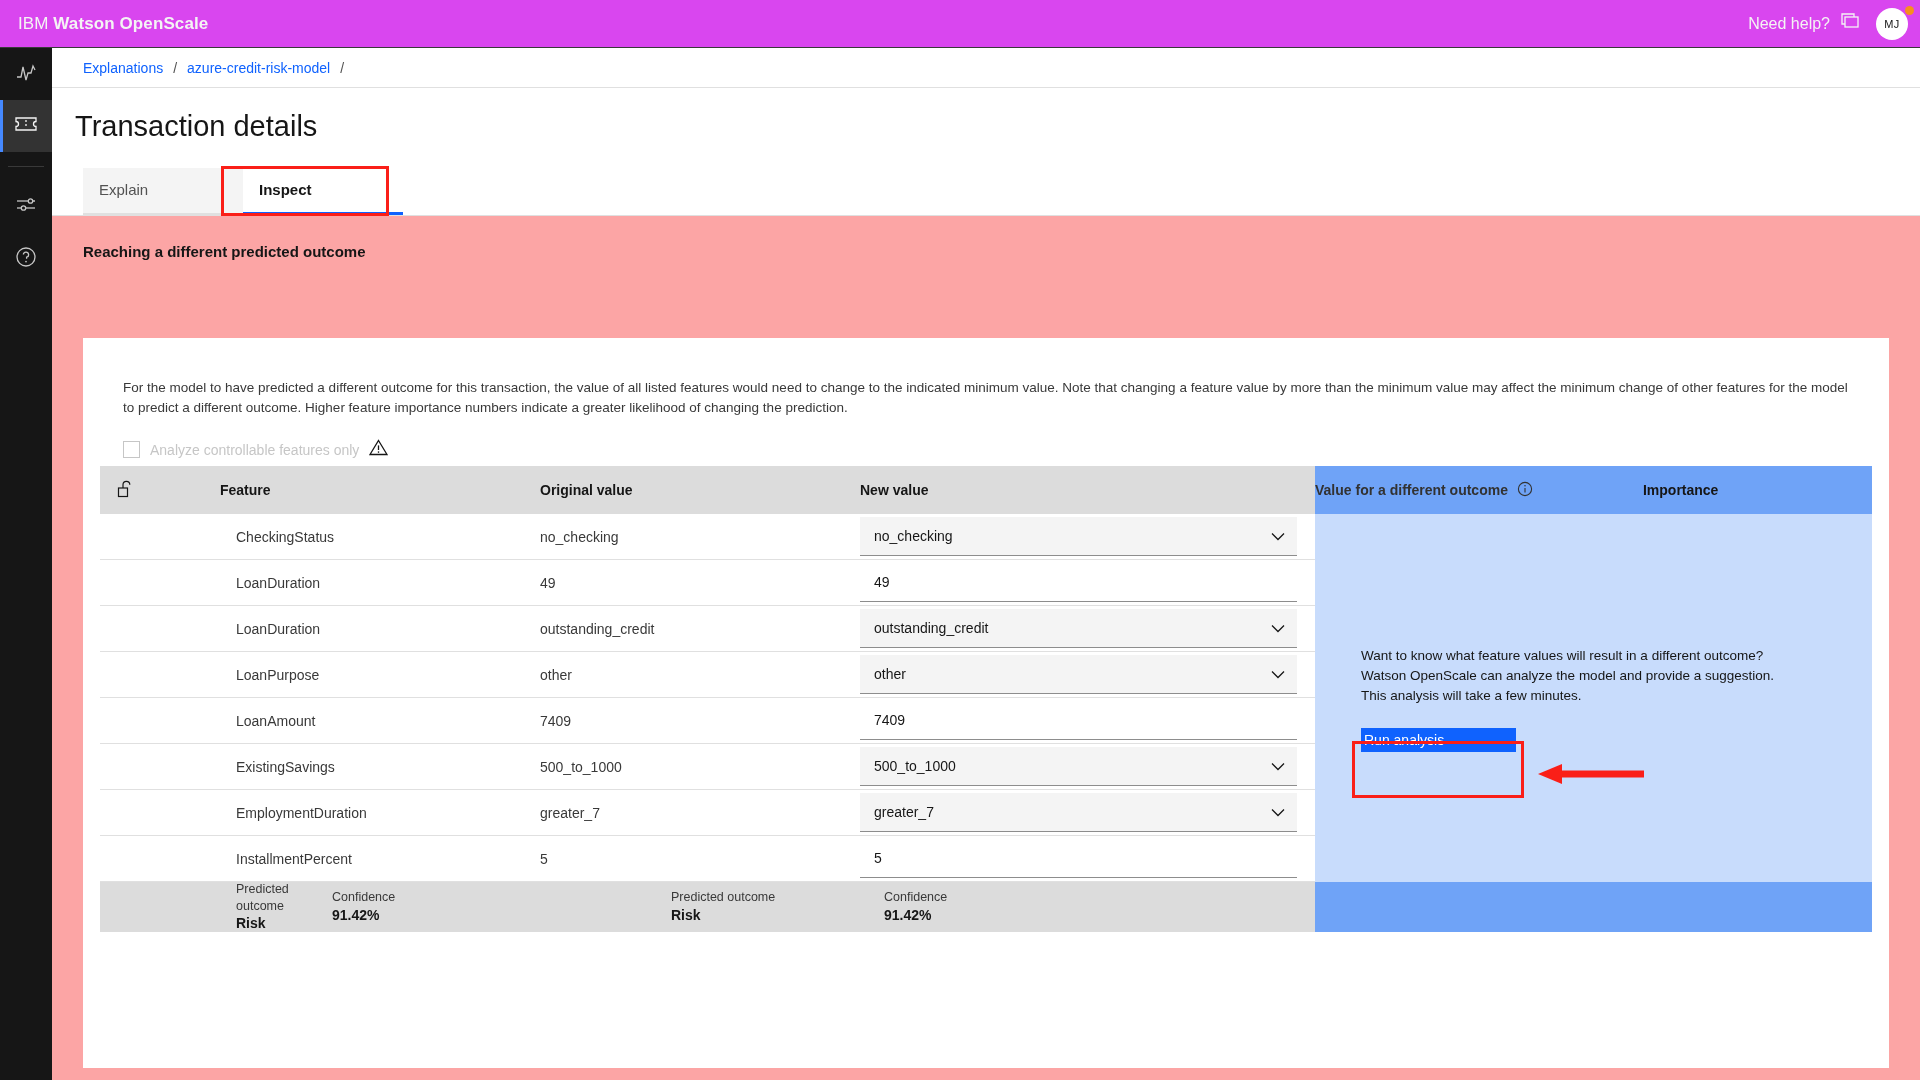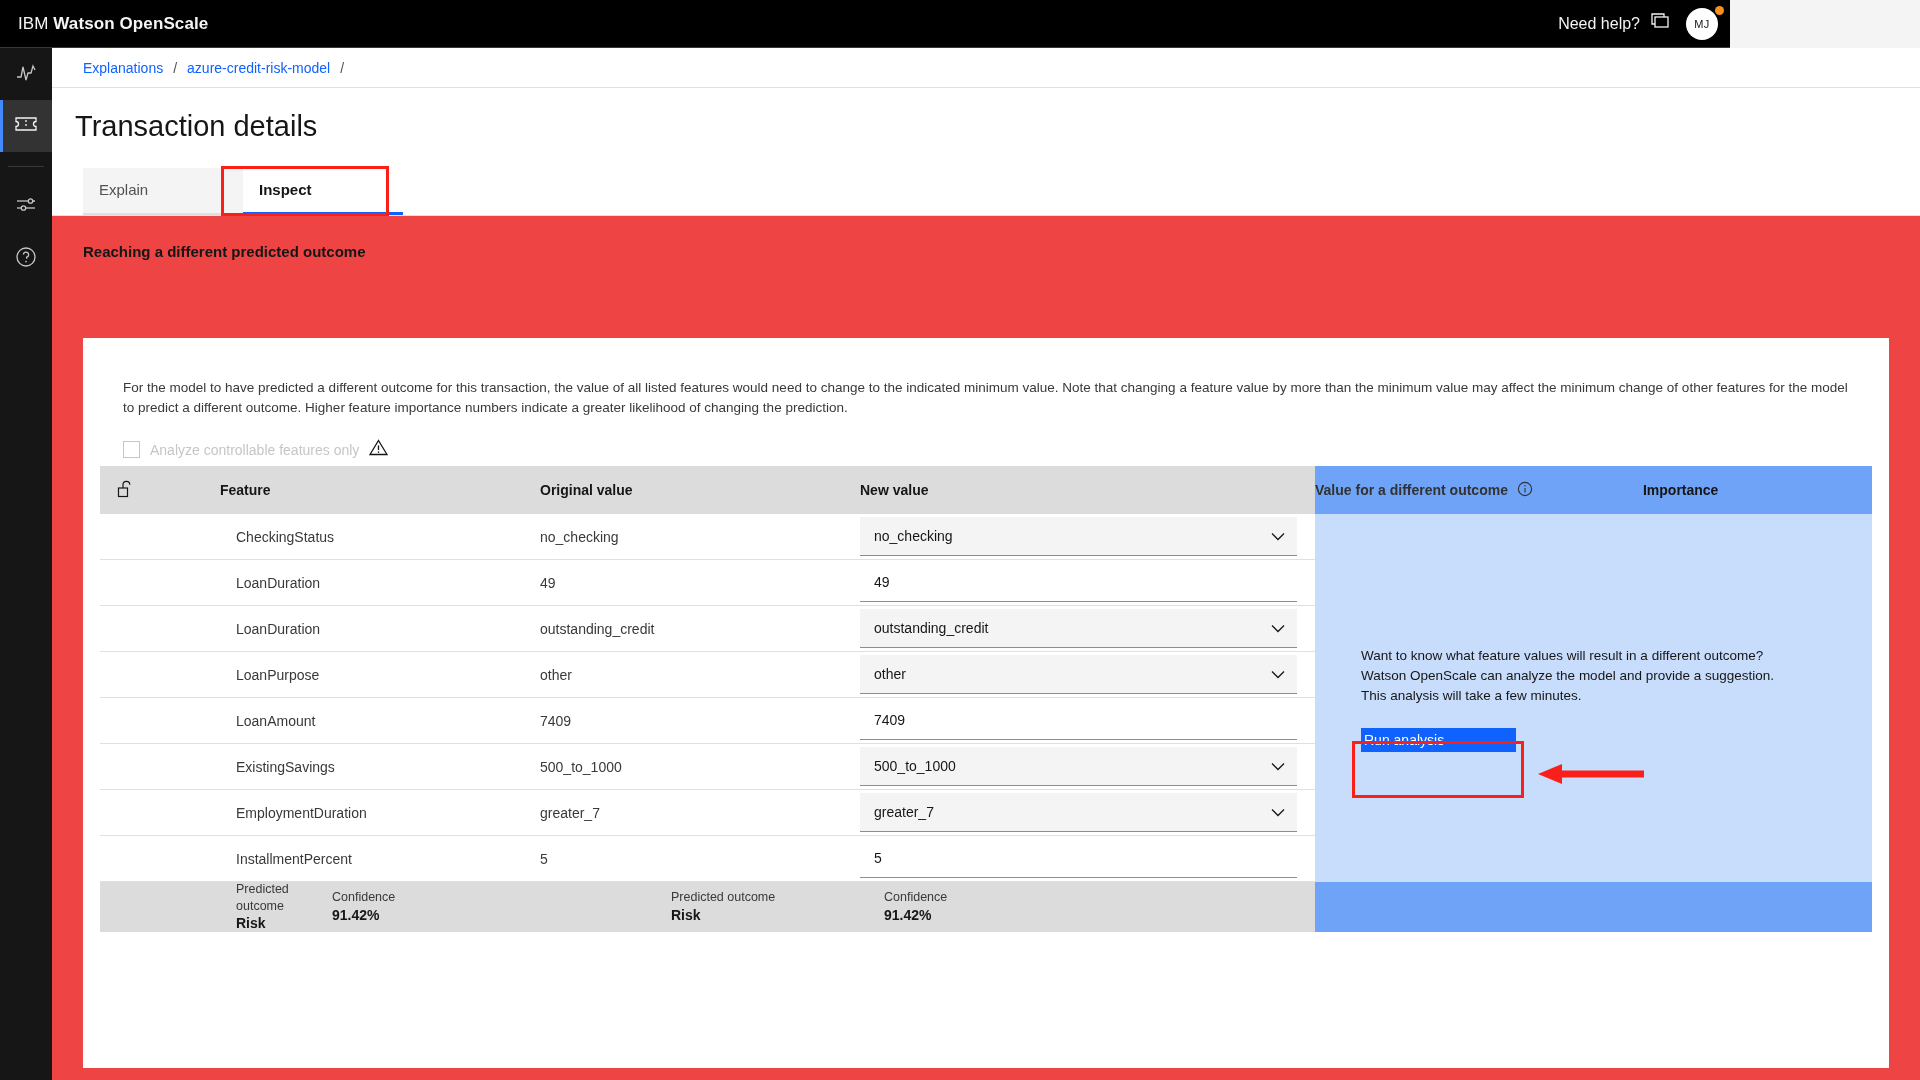--- a/index.html
+++ b/index.html
@@ -7,22 +7,22 @@
     width: 1920px; height: 1080px;
     font-family: "Liberation Sans", sans-serif;
     background: #f4f4f4;
     overflow: hidden;
     -webkit-font-smoothing: antialiased;
   }
 
   
   .topbar {
     position: absolute; top: 0; left: 0;
-    width: 1730px; height: 48px;
-    background: #000000;
+    width: 1920px; height: 48px;
+    background: #d946ef;
     display: flex; align-items: center;
     border-bottom: 1px solid #393939;
   }
   .brand {
     color: #f4f4f4; font-size: 17px; padding-left: 18px;
     letter-spacing: .1px; white-space: nowrap;
   }
   .brand .ibm { font-weight: 400; }
   .brand .prod { font-weight: 700; }
   .topbar-right {
@@ -61,21 +61,21 @@
     content: ""; position: absolute; left: 0; top: 0;
     width: 3px; height: 52px; background: #4589ff;
   }
   .rail-sep {
     width: 36px; height: 1px; background: #393939; margin: 14px auto 14px;
   }
 
   
   .page {
     position: absolute; top: 48px; left: 52px;
-    width: 1868px; height: 1032px; background: #ef4444;
+    width: 1868px; height: 1032px; background: #fca5a5;
   }
   .crumbbar {
     height: 40px; background: #ffffff;
     display: flex; align-items: center;
     padding-left: 31px; font-size: 14px; color: #525252;
     border-bottom: 1px solid #e0e0e0;
   }
   .crumb-link { color: #0f62fe; cursor: pointer; }
   .crumb-sep { margin: 0 10px; color: #525252; }
 

